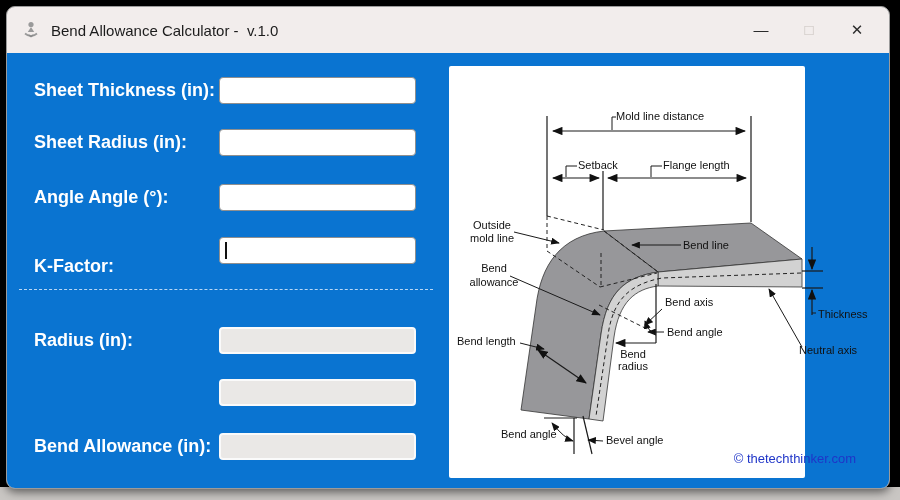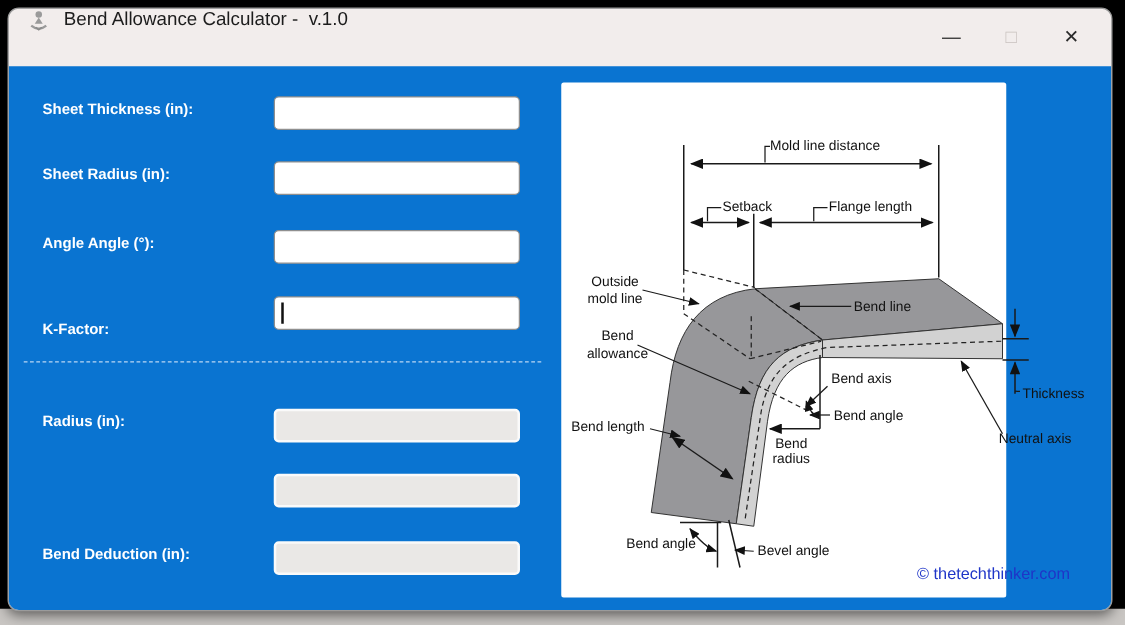--- a/index.html
+++ b/index.html
@@ -1,28 +1,28 @@
 <!DOCTYPE html>
 <html><head>
 <meta charset="utf-8">
 <style>
   html,body{margin:0;padding:0}
   body{width:900px;height:500px;position:relative;background:#000;overflow:hidden;
        font-family:"Liberation Sans",sans-serif;}
   .desk-strip{position:absolute;left:0;right:0;bottom:0;height:13px;background:#c9c6c3}
   .window{position:absolute;left:6px;top:6px;width:882px;height:481px;background:#f2edec;
           border:1px solid #9b9b9b;border-radius:9px;overflow:hidden;box-shadow:0 3px 10px rgba(0,0,0,.55)}
-  .titlebar{height:46px;display:flex;align-items:flex-start;padding-left:14px}
+  .titlebar{height:46px;display:flex;align-items:center;padding-left:14px}
   .app-icon{width:20px;height:20px;flex:0 0 auto}
   .title{font-size:15px;color:#1c1c1c;margin-left:10px;white-space:pre}
   .controls{margin-left:auto;display:flex;align-items:center;height:100%;padding-right:8px}
   .ctrl{width:48px;text-align:center;font-size:15px;color:#2b2b2b;line-height:46px;cursor:default}
   .ctrl.max{color:#c9c2bf}
   .app-body{position:absolute;left:0;right:0;top:46px;bottom:0;background:#0a74d1}
-  .form-label{position:absolute;left:27px;color:#ffffff;font-weight:bold;font-size:12px;white-space:nowrap}
+  .form-label{position:absolute;left:27px;color:#ffffff;font-weight:bold;font-size:18px;white-space:nowrap}
   .field{position:absolute;left:212px;width:197px;height:27px;border-radius:4px;border:1px solid #8f8f8f;
          background:#fff;box-sizing:border-box;font-size:14px;padding:0 6px;font-family:inherit;outline:none}
   .field.out{background:#eae8e6;border:2px solid #fafafa}
   .divider{position:absolute;left:12px;width:414px;height:0;border-top:1px dashed rgba(230,240,252,.8)}
   .caret{position:absolute;left:218px;top:189px;width:1.5px;height:17px;background:#111}
   .panel{position:absolute;left:442px;top:13px;width:356px;height:412px;background:#ffffff;border-radius:2px}
   svg text{font-family:"Liberation Sans",sans-serif;font-size:11px;fill:#111}
   svg .credit{font-size:13px;fill:#1f35c8}
   svg .ln{stroke:#1a1a1a;stroke-width:1.2;fill:none}
   svg .thin{stroke:#1a1a1a;stroke-width:1;fill:none}
@@ -62,21 +62,21 @@
     <input class="field" style="top: 131px;" value="">
     <span class="form-label" style="top:203px">K-Factor:</span>
     <input class="field" style="top: 184px;" value="">
     <div class="caret"></div>
 
     <div class="divider" style="top:236px"></div>
 
     <span class="form-label" style="top:277px">Radius (in):</span>
     <input class="field out" style="top: 274px;" readonly="" value="">
     <input class="field out" style="top: 326px;" readonly="" value="">
-    <span class="form-label" style="top:383px">Bend Deduction (in):</span>
+    <span class="form-label" style="top:383px">Bend Allowance (in):</span>
     <input class="field out" style="top: 380px;" readonly="" value="">
 
     <div class="panel">
       <svg width="436" height="412" viewBox="0 0 436 412">
         <defs>
           <marker id="ah" viewBox="0 0 10 8" refX="9" refY="4" markerWidth="9" markerHeight="7" orient="auto-start-reverse">
             <path d="M0,0 L10,4 L0,8 z" fill="#111"></path>
           </marker>
         </defs>
 

